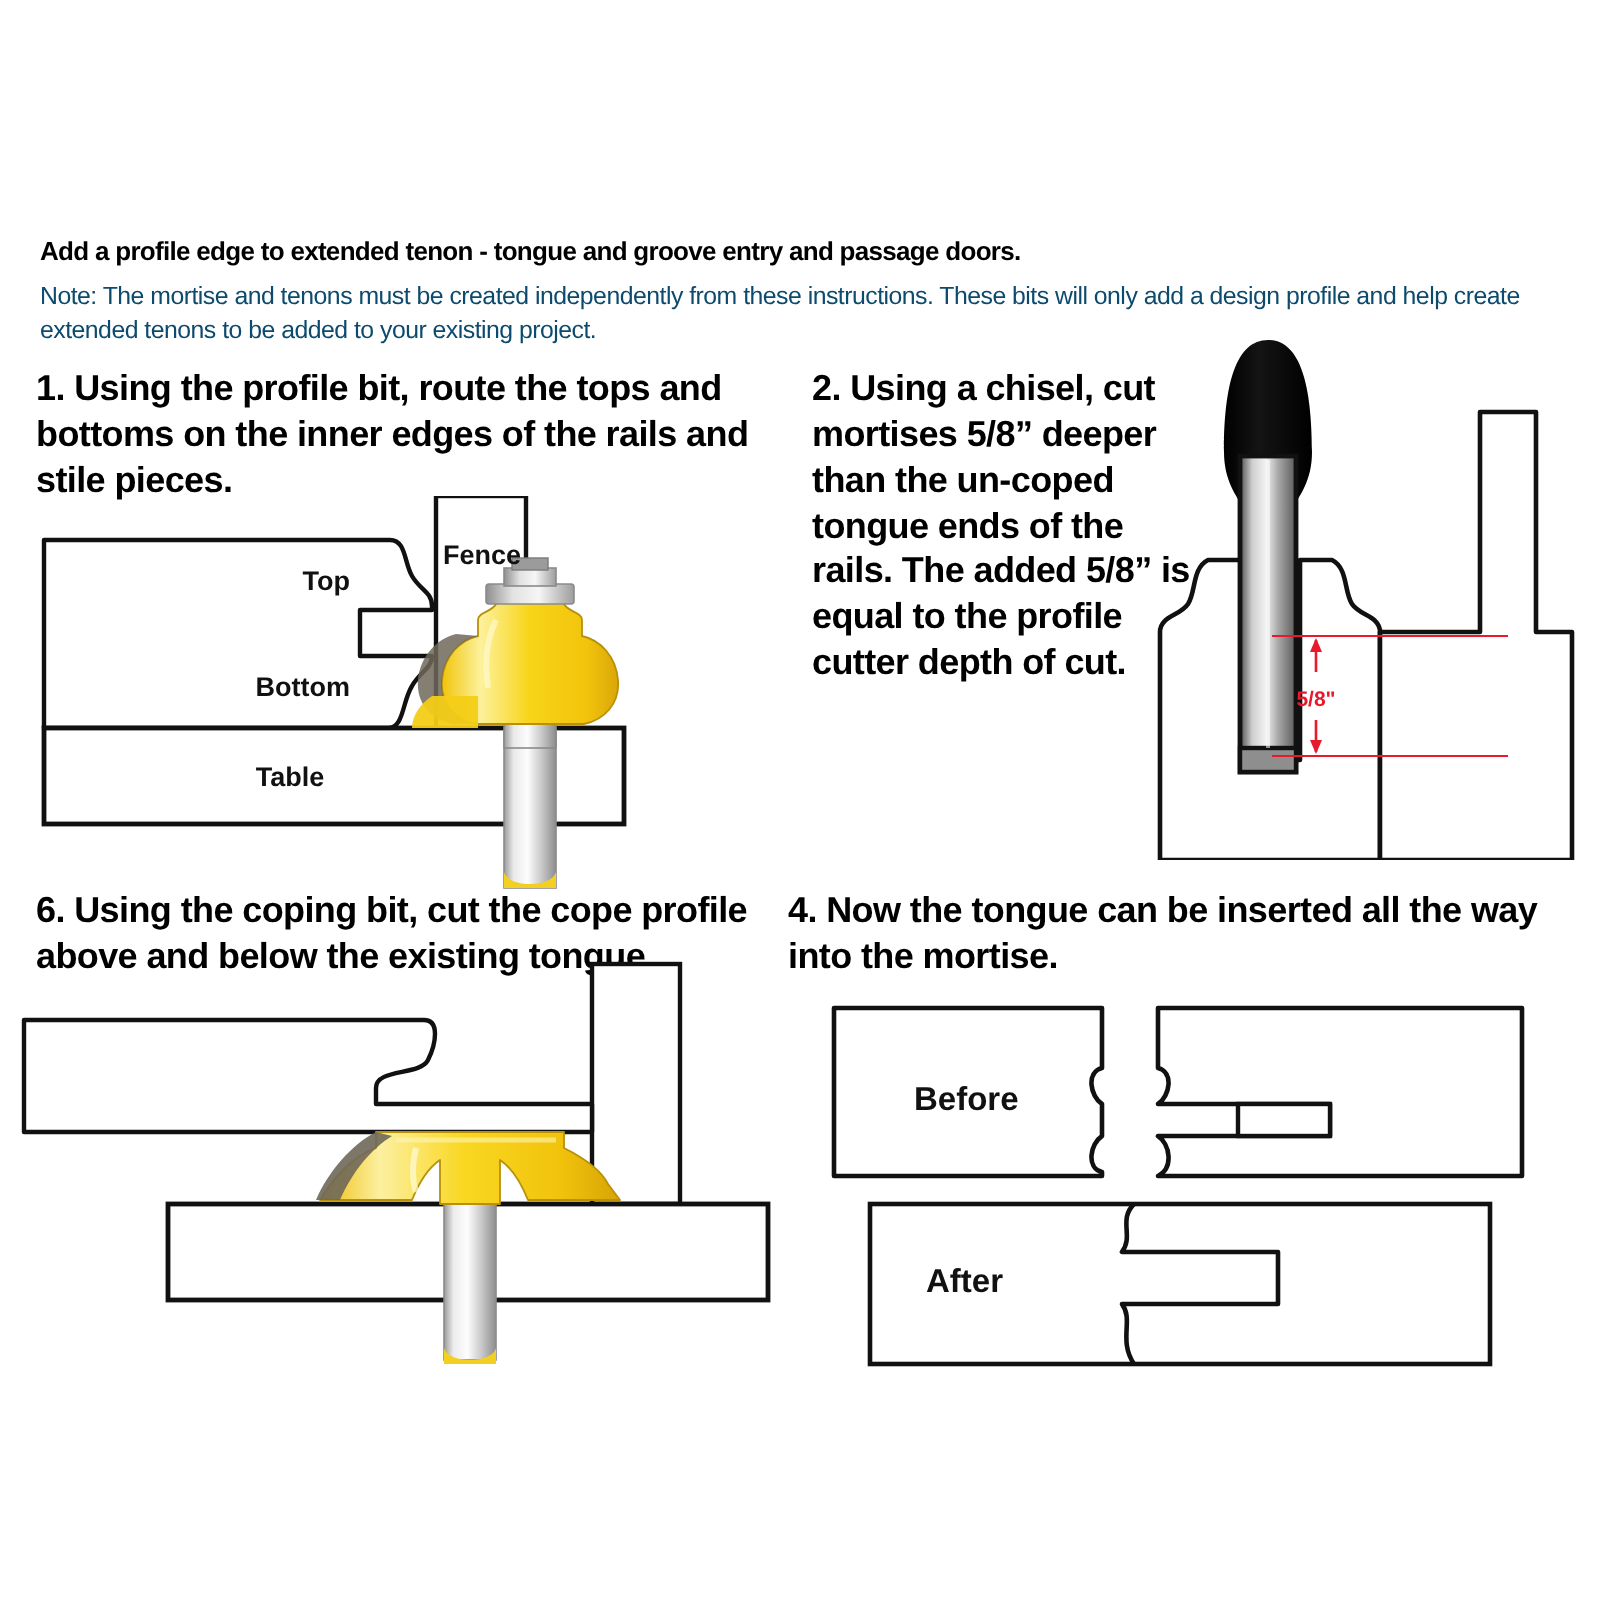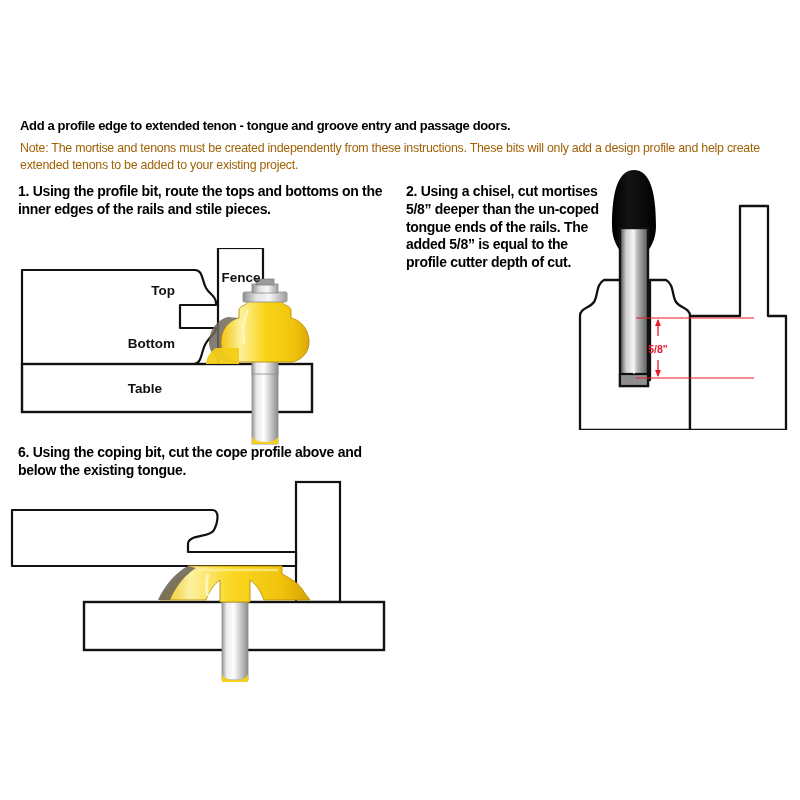--- a/index.html
+++ b/index.html
@@ -31,25 +31,25 @@
     line-height: 1.2;
   }
   .note {
     position: absolute;
     left: 20px;
     top: 140px;
     width: 762px;
     font-size: 12.4px;
     line-height: 1.38;
     letter-spacing: -0.25px;
-    color: #a16207;
+    color: #0c4a6e;
   }
   .step-head {
     position: absolute;
-    font-size: 14px;
+    font-size: 18px;
     font-weight: bold;
     line-height: 1.27;
     letter-spacing: -0.3px;
   }
   #step1-head { left: 18px;  top: 183px; width: 370px; }
   #step2-head { left: 406px; top: 183px; width: 200px; }
   #step3-head { left: 18px;  top: 444px; width: 372px; }
   #step4-head { left: 394px; top: 444px; width: 390px; }
 
   .fig { position: absolute; }
@@ -64,20 +64,21 @@
 <body>
 
 <div class="page">
 
   <div class="title">Add a profile edge to extended tenon - tongue and groove entry and passage doors.</div>
   <div class="note">Note: The mortise and tenons must be created independently from these instructions. These bits will only add a design profile and help create extended tenons to be added to your existing project.</div>
 
   <div class="step-head" id="step1-head">1. Using the profile bit, route the tops and bottoms on the inner edges of the rails and stile pieces.</div>
   <div class="step-head" id="step2-head">2. Using a chisel, cut mortises 5/8” deeper than the un-coped tongue ends of the rails. The added 5/8” is equal to the profile cutter depth of cut.</div>
   <div class="step-head" id="step3-head">6. Using the coping bit, cut the cope profile above and below the existing tongue.</div>
+  <div class="step-head" id="step4-head">4. Now the tongue can be inserted all the way into the mortise.</div>
 
   <div class="fig" id="fig1">
     <svg width="370" height="200" viewBox="0 0 370 200">
       <defs>
         <linearGradient id="shankGrad" x1="0" y1="0" x2="1" y2="0">
           <stop offset="0" stop-color="#9a9a9a"></stop>
           <stop offset="0.18" stop-color="#e9e9e9"></stop>
           <stop offset="0.45" stop-color="#fdfdfd"></stop>
           <stop offset="0.72" stop-color="#c9c9c9"></stop>
           <stop offset="1" stop-color="#8d8d8d"></stop>
@@ -246,14 +247,42 @@
 
         <path d="M178,88 C166,94 154,108 148,122 L160,122
                  C166,108 176,96 186,90 Z" fill="#6f6859" opacity="0.9"></path>
 
         <path d="M198,96 C196,104 196,112 198,118" stroke="#fffbd8" stroke-width="3" fill="none" opacity="0.7"></path>
         <path d="M188,92 L268,92" stroke="#fff6b4" stroke-width="2.5" opacity="0.6"></path>
       </g>
     </svg>
   </div>
 
+  <div class="fig" id="fig4">
+    <svg width="370" height="210" viewBox="0 0 370 210">
+
+      <g>
+        <path d="M2,14 L136,14 L136,44
+                 C128,46 130,58 136,62 L136,78
+                 C130,82 128,94 136,96 L136,98
+                 L2,98 Z" fill="#ffffff" stroke="#111" stroke-width="2.3" stroke-linejoin="round"></path>
+
+        <path d="M164,14 L346,14 L346,98 L164,98
+                 C172,94 170,82 164,78
+                 L250,78 L250,62 L164,62
+                 C170,58 172,46 164,44 Z" fill="#ffffff" stroke="#111" stroke-width="2.3" stroke-linejoin="round"></path>
+
+        <rect x="204" y="62" width="46" height="16" fill="#ffffff" stroke="#111" stroke-width="2.2"></rect>
+        <text x="42" y="65" font-family="Liberation Sans, sans-serif" font-size="16.5" font-weight="bold" fill="#111">Before</text>
+      </g>
+
+      <g>
+        <rect x="20" y="112" width="310" height="80" fill="#ffffff" stroke="#111" stroke-width="2.3"></rect>
+
+        <path d="M152,112 C144,120 152,128 146,136
+                 L224,136 L224,162 L146,162
+                 C152,170 144,180 152,192" fill="none" stroke="#111" stroke-width="2.3" stroke-linejoin="round"></path>
+        <text x="48" y="156" font-family="Liberation Sans, sans-serif" font-size="16.5" font-weight="bold" fill="#111">After</text>
+      </g>
+    </svg>
+  </div>
 
 </div>
 
 </body></html>

